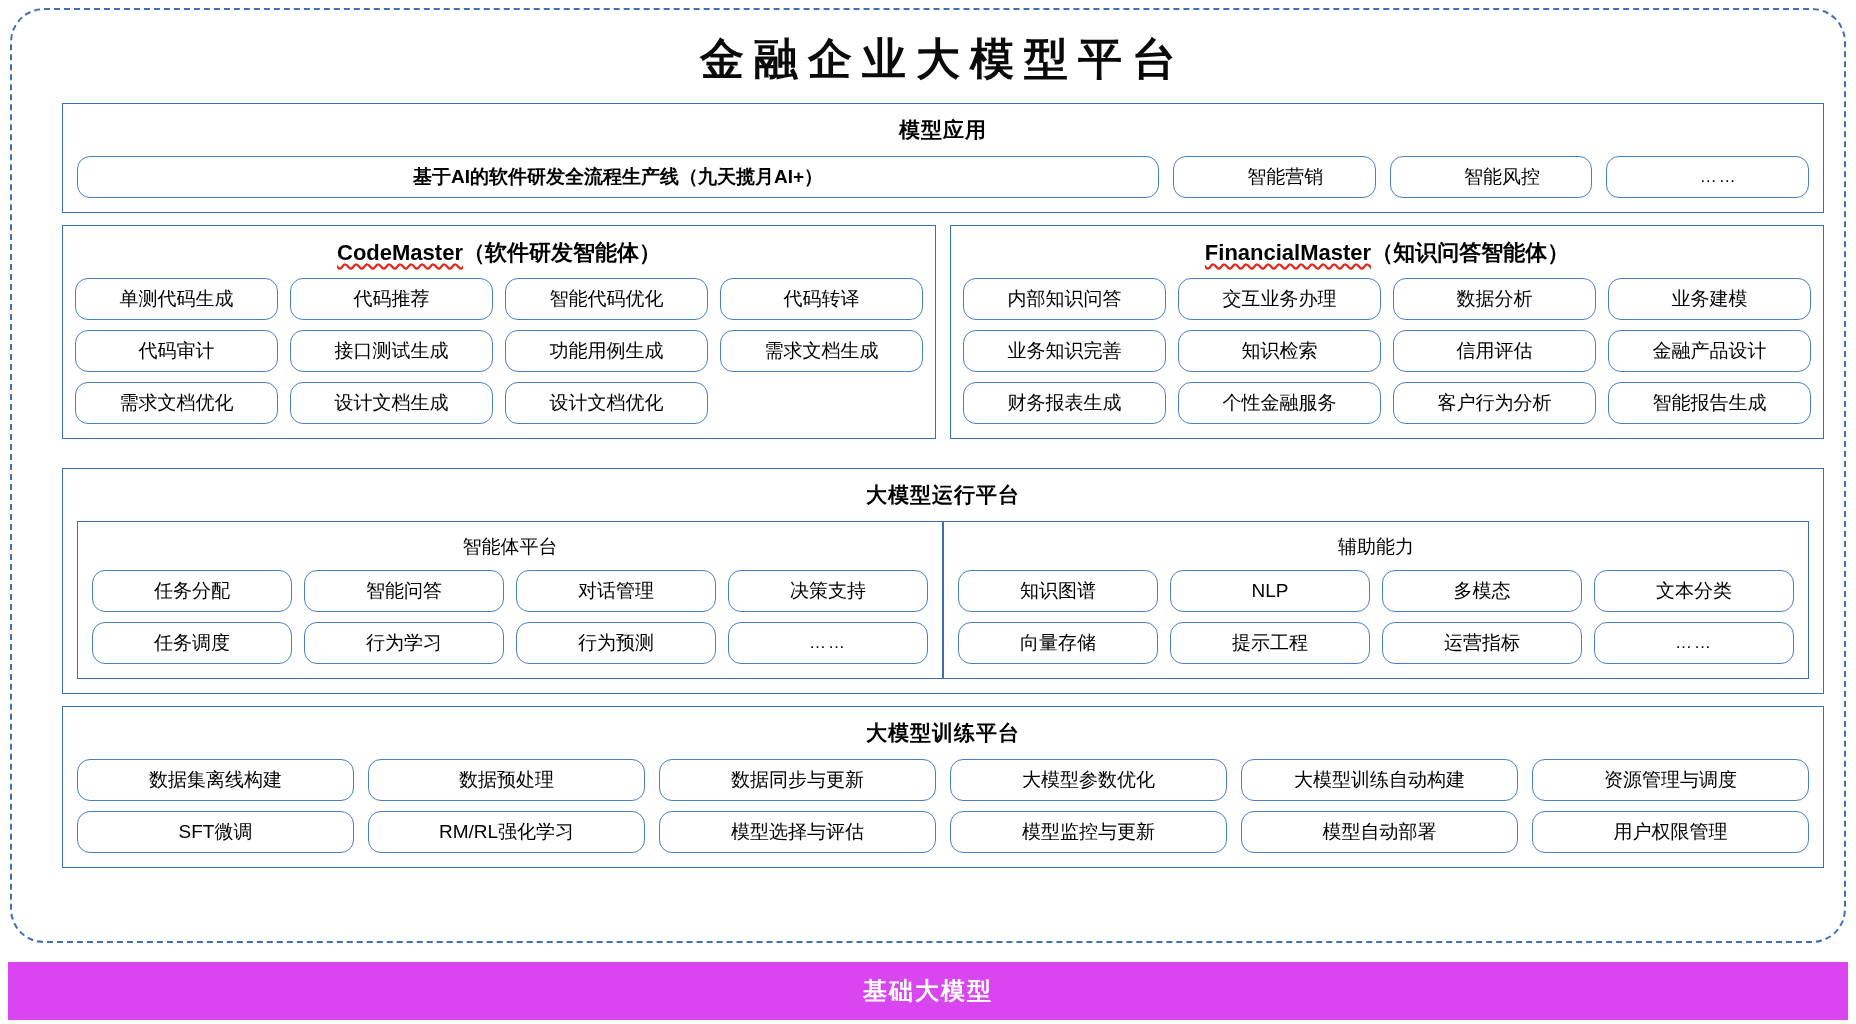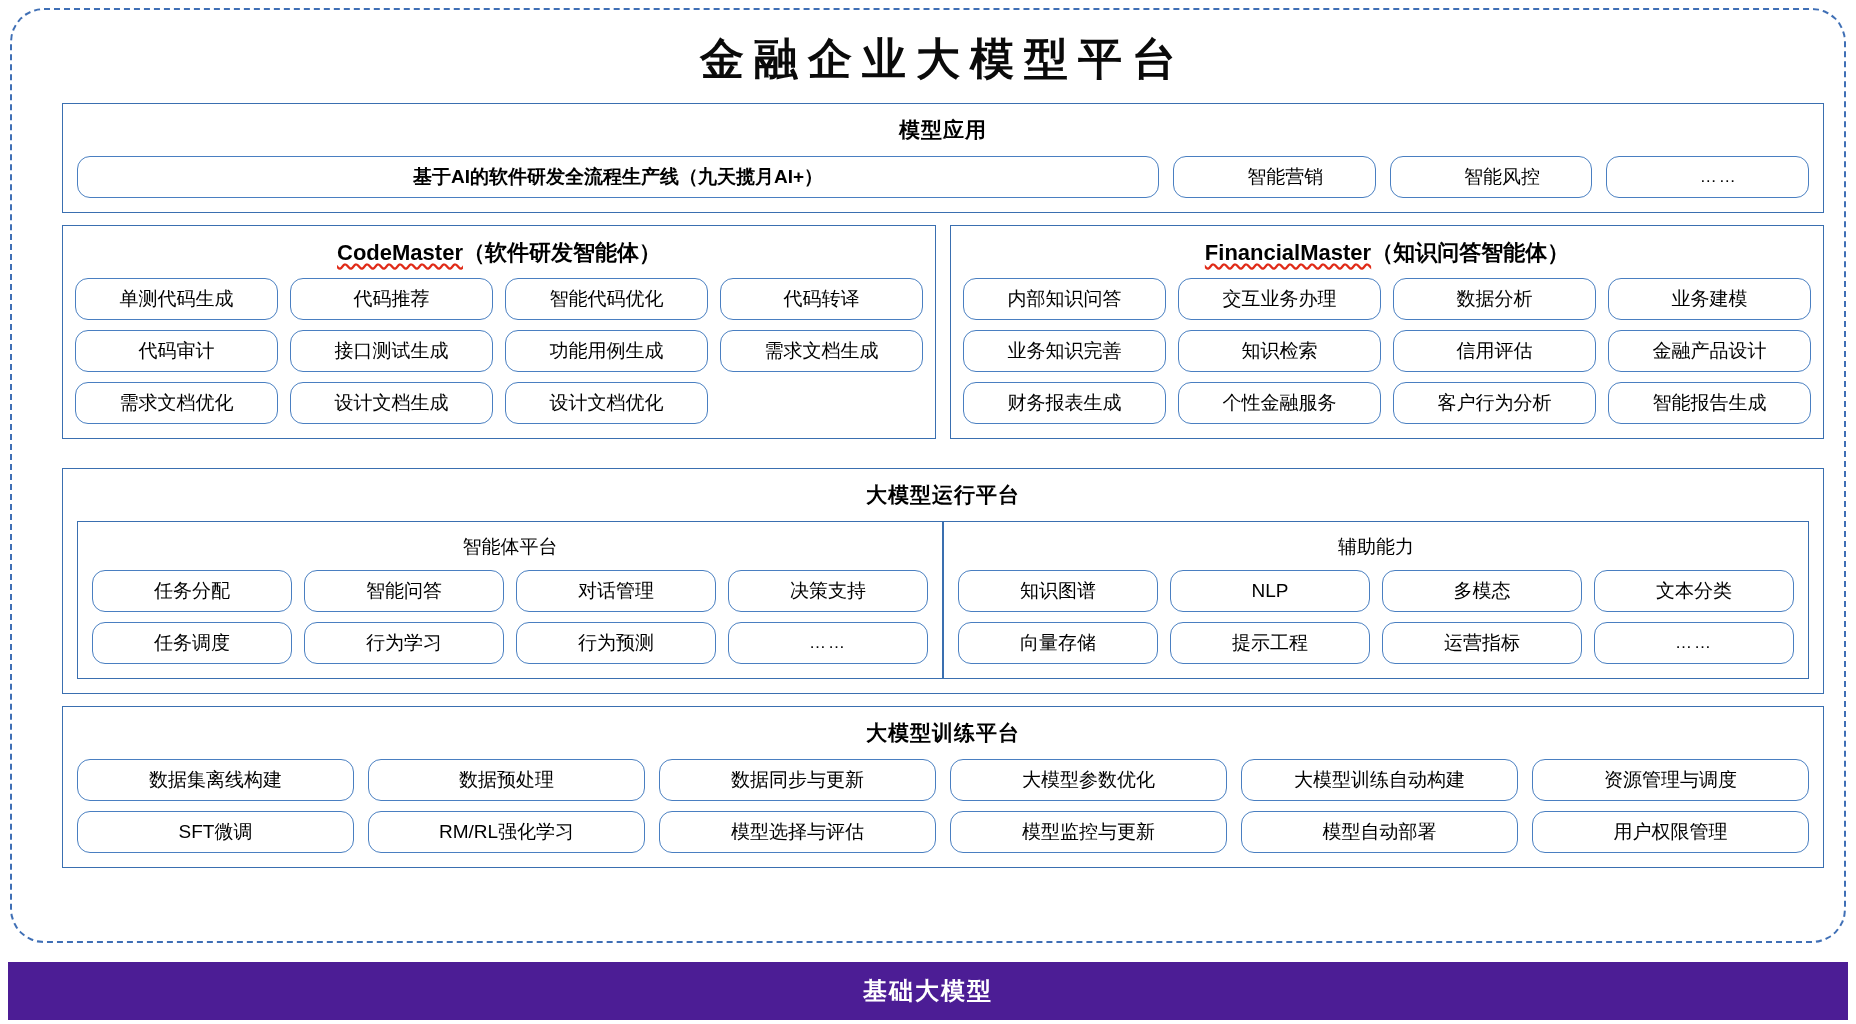--- a/index.html
+++ b/index.html
@@ -120,21 +120,21 @@
   
   .grid6{
     display:grid;grid-template-columns:repeat(6,1fr);
     gap:10px 14px;
   }
 
   
   .base-bar{
     position:absolute;left:8px;top:962px;
     width:1840px;height:58px;
-    background:#4c1d95;
+    background:#d946ef;
     display:flex;align-items:center;justify-content:center;
     color:#fff;font-size:24px;font-weight:700;letter-spacing:2px;
     box-sizing:border-box;
   }
 </style>
 </head>
 <body>
 
 <div class="canvas">
 

